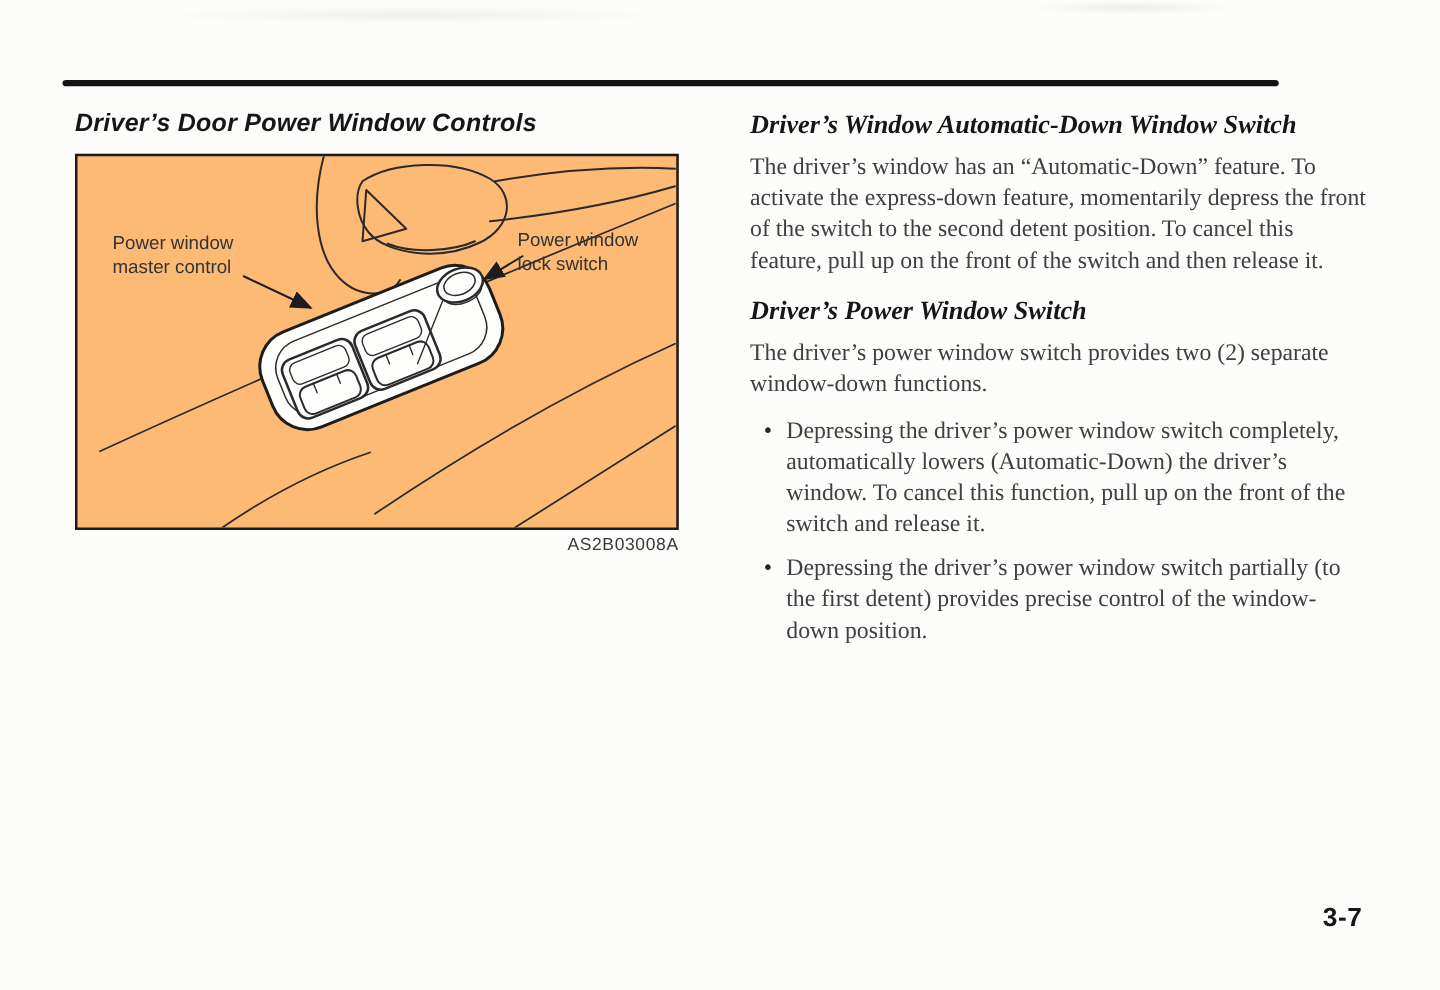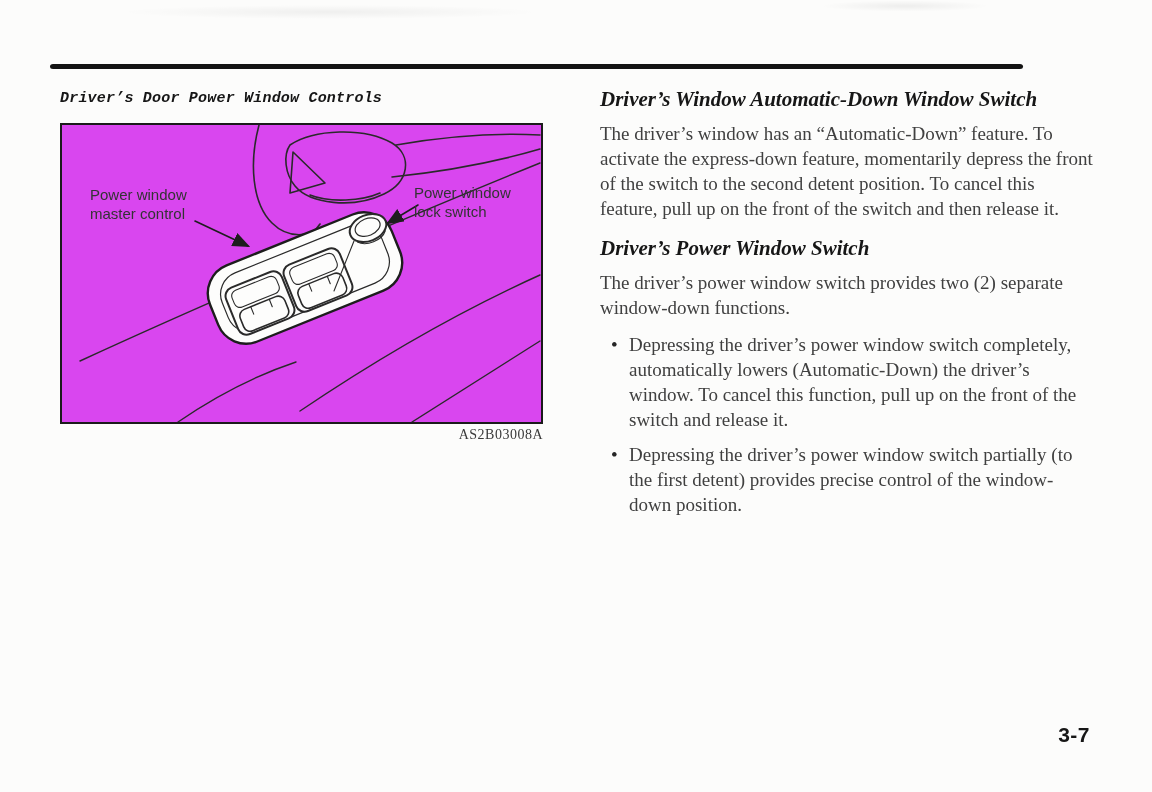--- a/index.html
+++ b/index.html
@@ -26,55 +26,55 @@
   }
   .columns {
     position:absolute; left:60px; top:86px; width:1033px;
     display:flex; gap:55px; align-items:flex-start;
   }
   .col-left  { width:485px; flex:0 0 485px; }
   .col-right { width:493px; flex:0 0 493px; }
 
   .heading-sans {
     margin:0 0 11px 0;
-    font-family:Liberation Mono, monospace;
+    font-family:Liberation Sans, sans-serif;
     font-weight:bold; font-style:italic;
-    font-size:15px; line-height:26px; color:#161616;
+    font-size:20px; line-height:26px; color:#161616;
     letter-spacing:0.2px;
   }
   .heading-serif {
     margin:0 0 8px 0;
     font-family:"Liberation Serif", serif;
     font-weight:bold; font-style:italic;
     font-size:21px; line-height:27px; color:#161616;
   }
   .h2-spaced { margin-top:14px; }
 
   .body-text {
     margin:0 0 12px 0;
     font-size:19px; line-height:25px; color:#404040;
   }
 
   .figure {
     position:relative; width:483px; height:301px;
-    border:2px solid #1b1b1b; background:#d946ef;
+    border:2px solid #1b1b1b; background:#fdba74;
     box-sizing:border-box; margin:0;
   }
   .figure svg { position:absolute; left:0; top:0; }
   .fig-label {
     position:absolute;
     font-family:"Liberation Sans", sans-serif;
     font-size:15px; line-height:19px; color:#333;
     white-space:pre-line;
   }
   .label-master { left:28px; top:60px; }
   .label-lock   { left:352px; top:58px; }
   .fig-caption {
     width:483px; text-align:right; margin:3px 0 8px 0;
-    font-family:Liberation Serif, serif;
+    font-family:Liberation Sans, sans-serif;
     font-size:14px; color:#3a3a3a; letter-spacing:0.5px;
   }
 
   .bullet-row { display:flex; margin:0 0 10px 0; }
   .bullet-marker {
     flex:0 0 18px; padding-left:11px; box-sizing:content-box;
     font-size:19px; line-height:25px; color:#262626;
   }
   .bullet-text { flex:1; margin:0; }
   .closing { margin-top:10px; }

